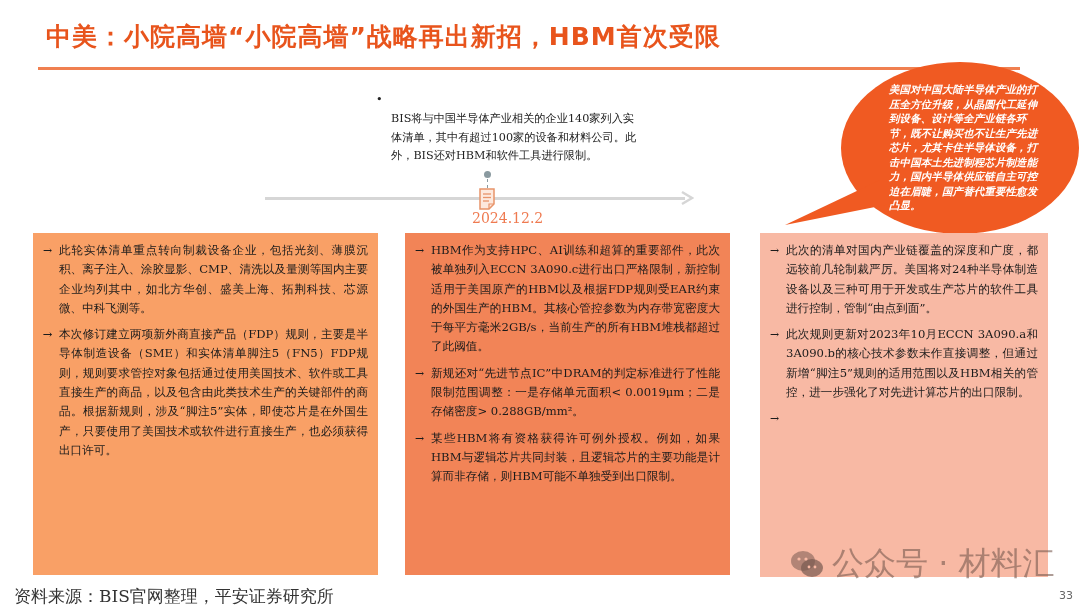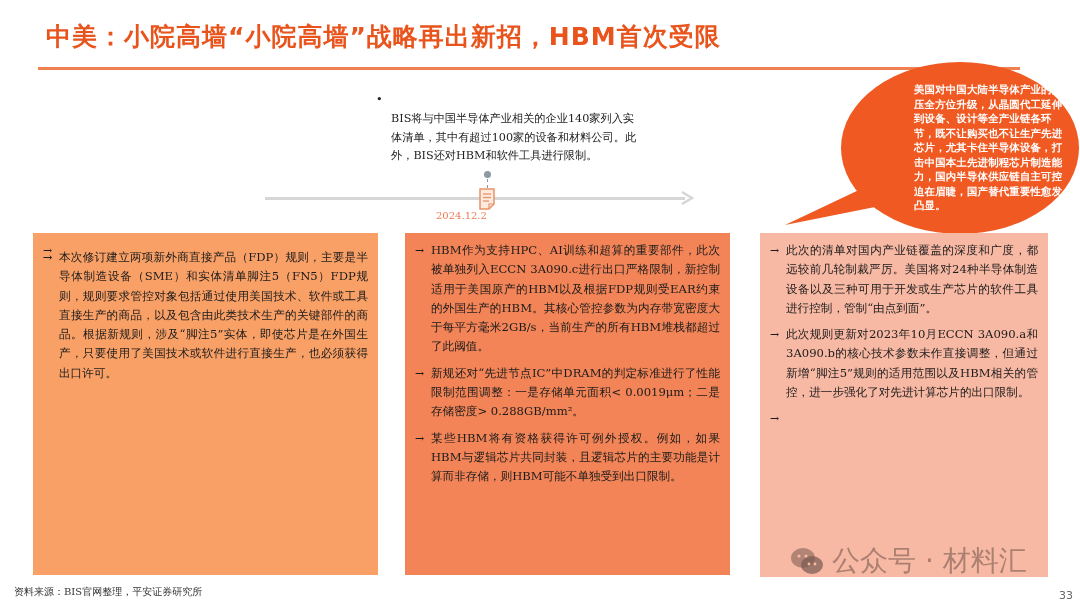--- a/index.html
+++ b/index.html
@@ -37,49 +37,50 @@
     border-radius: 50%; background: #8a9aa0;
   }
   .tick-stem {
     position: absolute; left: 487px; top: 179px; width: 1px; height: 9px;
     border-left: 1px dashed #8a9aa0;
   }
   .doc-icon {
     position: absolute; left: 478px; top: 188px; width: 18px; height: 22px;
   }
   .date {
-    position: absolute; left: 436px; top: 210px; font-size: 10px; color: #ef7a50;
+    position: absolute; left: 472px; top: 210px; font-size: 14px; color: #ef7a50;
     font-family: "DejaVu Serif", serif;
     text-align: right;
   }
   .box {
     position: absolute; box-sizing: border-box; padding: 8px 10px 8px 10px;
     font-size: 11.6px; line-height: 19.3px; color: #1b1b1b;
   }
   .box-left { left: 33px; top: 233px; width: 345px; height: 342px; background: #f9a066; }
   .box-mid  { left: 405px; top: 233px; width: 325px; height: 342px; background: #f28457; }
   .box-right{ left: 760px; top: 233px; width: 288px; height: 344px; background: #f8b9a4; }
   .item { position: relative; padding-left: 16px; margin-bottom: 7px; text-align: justify; }
   .item .arrow { position: absolute; left: 0; top: 0; font-size: 11px; }
   .bubble {
     position: absolute; left: 770px; top: 60px; width: 310px; height: 180px;
   }
   .bubble-text {
-    position: absolute; left: 914px; top: 82px; width: 150px;
+    position: absolute; left: 889px; top: 82px; width: 150px;
     font-size: 10.4px; line-height: 14.5px; color: #ffffff; font-weight: bold;
     letter-spacing: 0.2px;
+    font-style: italic;
   }
   .watermark {
     position: absolute; left: 790px; top: 542px; display: flex; align-items: center;
-    color: rgba(120, 90, 80, 0.6); font-size: 28px;
+    color: rgba(120, 90, 80, 0.6); font-size: 32px;
     font-family: "DejaVu Sans", "Liberation Sans", sans-serif;
   }
   .watermark svg { margin-right: 8px; }
   .source {
-    position: absolute; left: 14px; top: 585px; font-size: 10px; color: #333;
+    position: absolute; left: 14px; top: 585px; font-size: 17px; color: #333;
   }
   .page-num {
     position: absolute; left: 1059px; top: 589px; font-size: 11px; color: #666;
     font-family: "DejaVu Sans", "Liberation Sans", sans-serif;
     text-align: center;
   }
 </style>
 </head>
 <body>
 
@@ -108,20 +109,21 @@
 
 <svg class="bubble" viewBox="0 0 310 180">
   <ellipse cx="190" cy="88" rx="119" ry="86" fill="#f05a22"></ellipse>
   <polygon points="110,120 15,165 140,140" fill="#f05a22"></polygon>
 </svg>
 <div class="bubble-text">美国对中国大陆半导体产业的打压全方位升级，从晶圆代工延伸到设备、设计等全产业链各环节，既不让购买也不让生产先进芯片，尤其卡住半导体设备，打击中国本土先进制程芯片制造能力，国内半导体供应链自主可控迫在眉睫，国产替代重要性愈发凸显。</div>
 
 <div class="box box-left">
   <div class="item">
     <span class="arrow">→</span>
+    <span>此轮实体清单重点转向制裁设备企业，包括光刻、薄膜沉积、离子注入、涂胶显影、CMP、清洗以及量测等国内主要企业均列其中，如北方华创、盛美上海、拓荆科技、芯源微、中科飞测等。</span>
   </div>
   <div class="item">
     <span class="arrow">→</span>
   </div>
   <div class="item">
     <span class="arrow">→</span>
     <span>本次修订建立两项新外商直接产品（FDP）规则，主要是半导体制造设备（SME）和实体清单脚注5（FN5）FDP规则，规则要求管控对象包括通过使用美国技术、软件或工具直接生产的商品，以及包含由此类技术生产的关键部件的商品。根据新规则，涉及“脚注5”实体，即使芯片是在外国生产，只要使用了美国技术或软件进行直接生产，也必须获得出口许可。</span>
   </div>
 </div>
 

